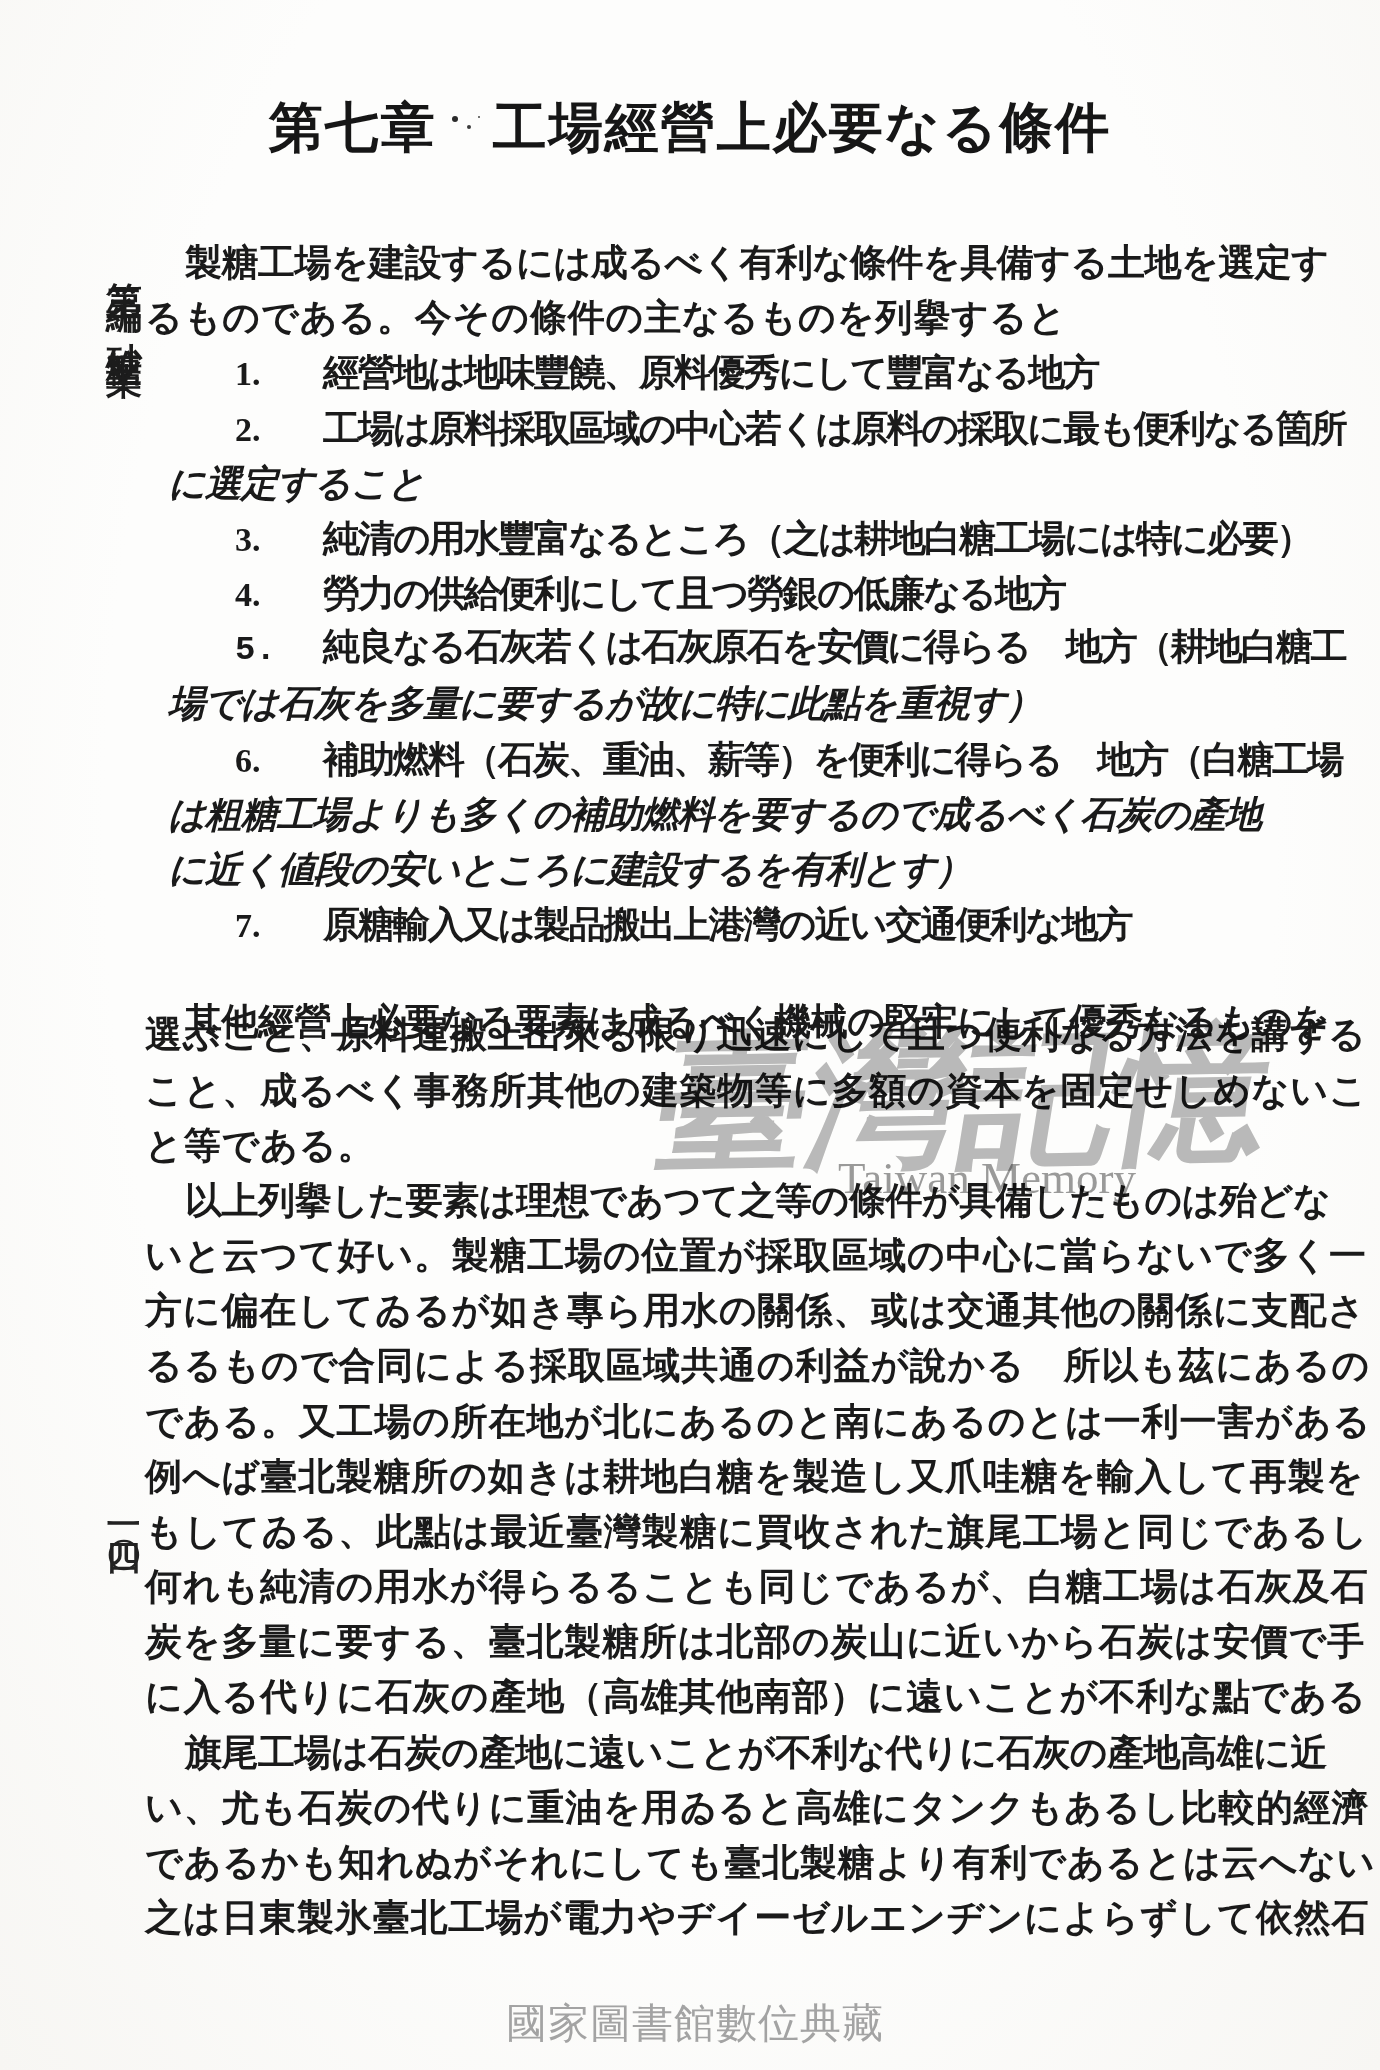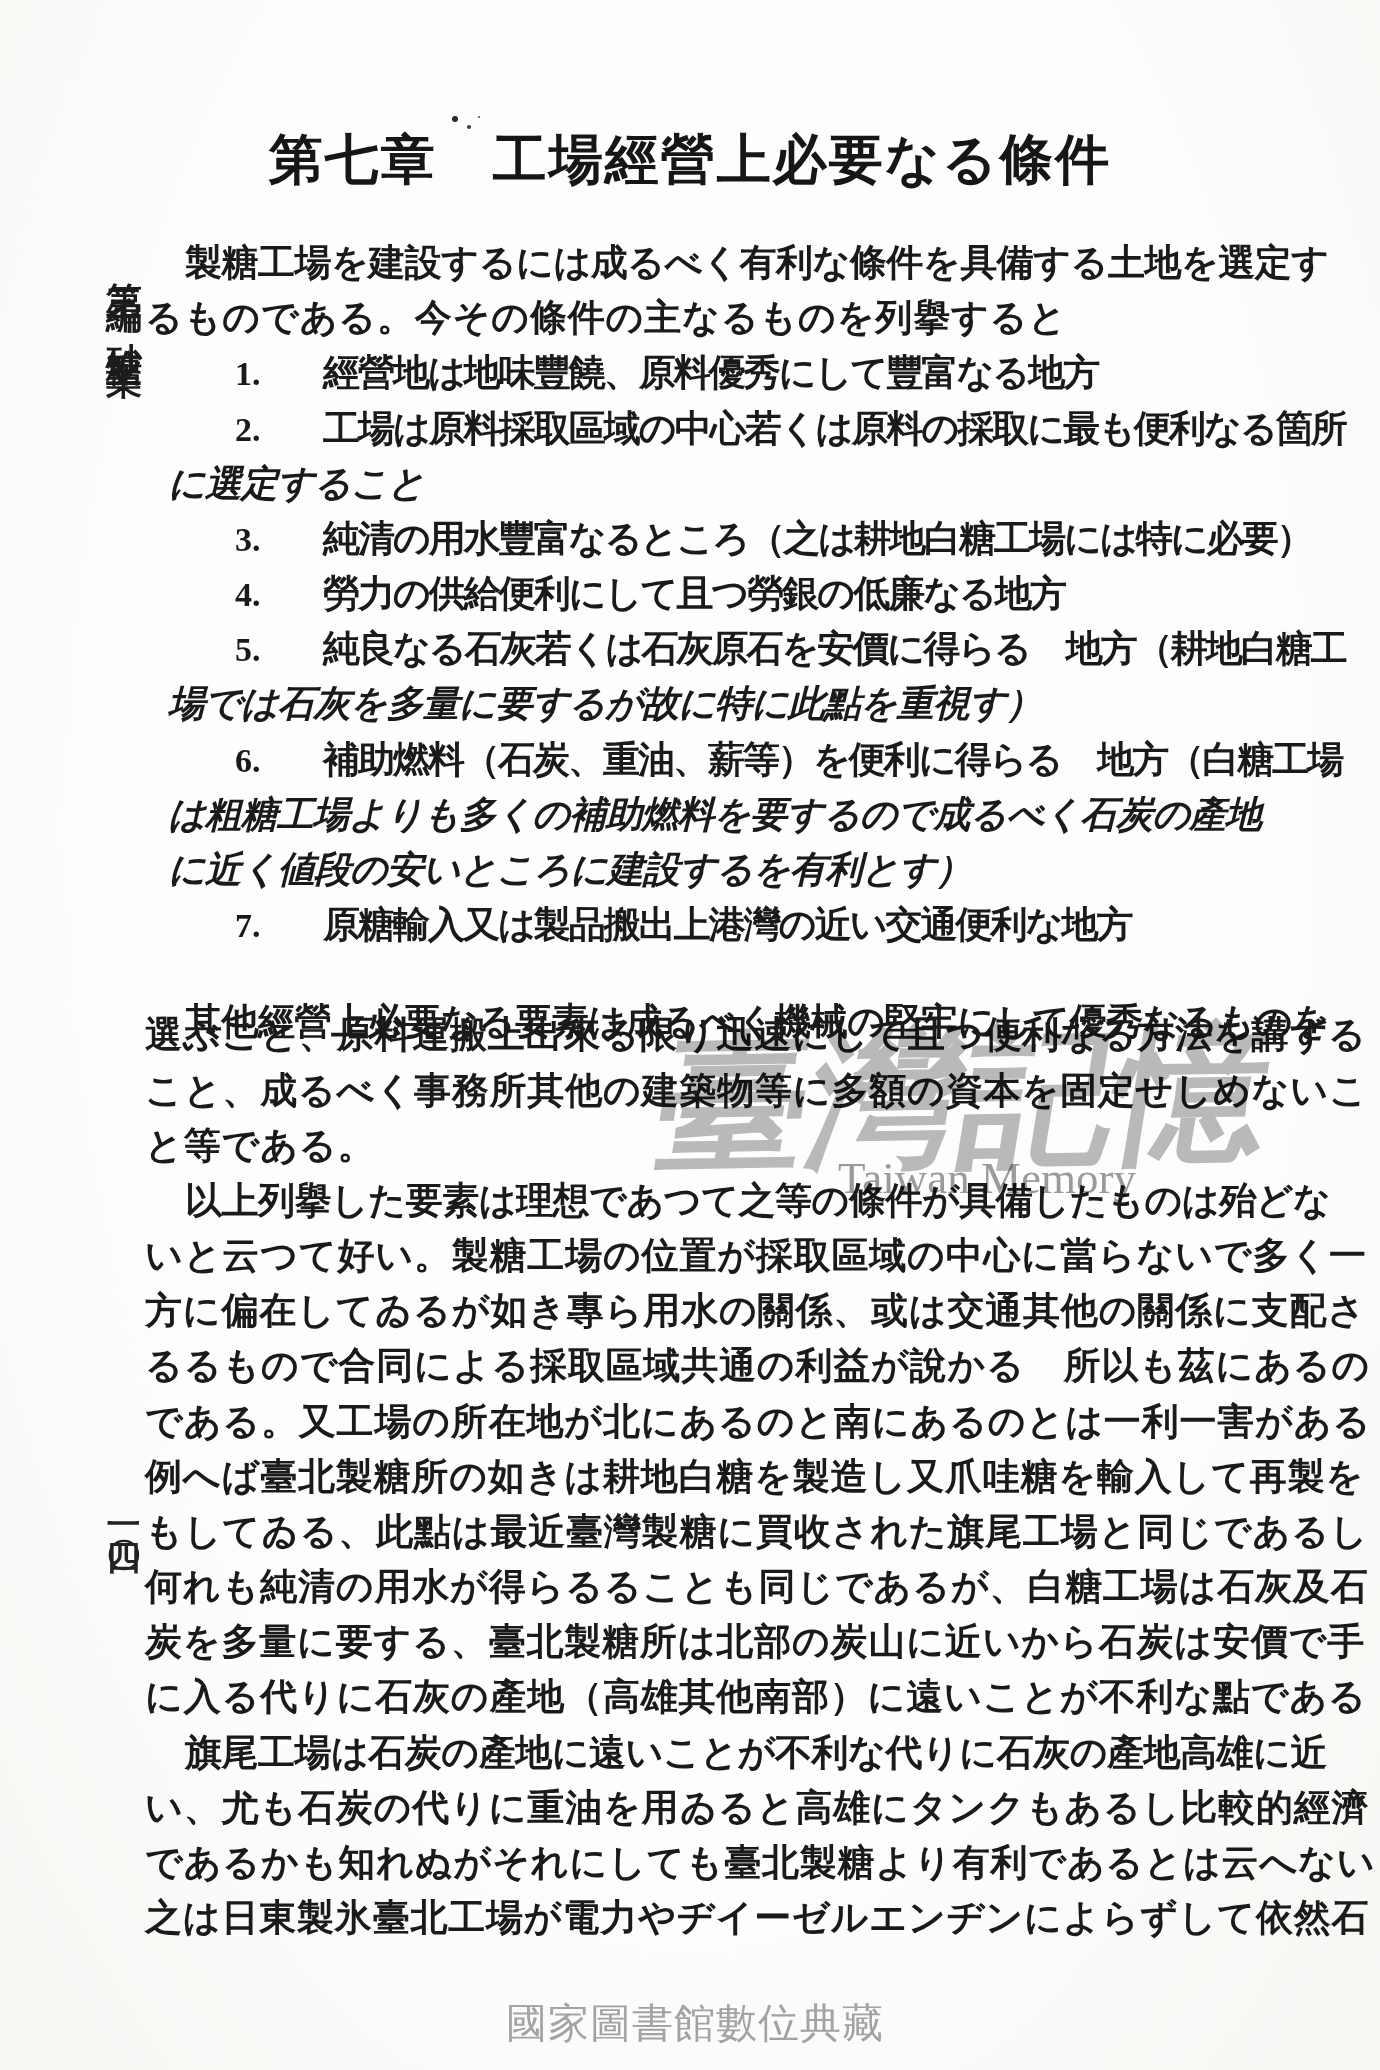--- a/index.html
+++ b/index.html
@@ -4,21 +4,21 @@
 <style>
   html,body{margin:0;padding:0;}
   body{
     width:1380px;height:2070px;overflow:hidden;position:relative;
     background:#fcfcfa;
     font-family:"Liberation Serif","DejaVu Serif",serif;
   }
   .page{position:absolute;inset:0;background:
     radial-gradient(ellipse at 50% 40%, #fdfdfc 60%, #f7f6f3 100%);}
   .chapter-title{
-    position:absolute;top:124px;left:0;width:1380px;text-align:center;
+    position:absolute;top:92px;left:0;width:1380px;text-align:center;
     font-size:54px;font-weight:bold;color:#161616;letter-spacing:2px;
     white-space:nowrap;margin:0;
   }
   .speck{position:absolute;left:452px;top:116px;width:6px;height:6px;border-radius:50%;
     background:#2a2a2a;box-shadow:14px 8px 0 -1px #3a3a3a, 24px -2px 0 -2px #444;}
   .side-label{
     position:absolute;left:99px;top:254px;
     writing-mode:vertical-rl;text-orientation:upright;
     font-size:36px;font-weight:bold;color:#1c1c1c;letter-spacing:7px;
   }
@@ -71,21 +71,21 @@
   <div class="folio">一〇四</div>
 
   <div class="text-block" id="text-block">
       <div class="line l-pfirst" style="top: 240px;">製糖工場を建設するには成るべく有利な條件を具備する土地を選定す</div>
       <div class="line l-pbody" style="top: 295px;">るものである。今その條件の主なるものを列擧すると</div>
       <div class="line l-item" style="top: 350px;"><span class="num">1.</span><span class="txt">經營地は地味豐饒、原料優秀にして豐富なる地方</span></div>
       <div class="line l-item" style="top: 406px;"><span class="num">2.</span><span class="txt">工場は原料採取區域の中心若くは原料の採取に最も便利なる箇所</span></div>
       <div class="line l-icont" style="top: 461px;">に選定すること</div>
       <div class="line l-item" style="top: 516px;"><span class="num">3.</span><span class="txt">純清の用水豐富なるところ（之は耕地白糖工場には特に必要）</span></div>
       <div class="line l-item" style="top: 571px;"><span class="num">4.</span><span class="txt">勞力の供給便利にして且つ勞銀の低廉なる地方</span></div>
-      <div class="line l-item" style="top: 626px;"><span class="num">5.</span><span class="txt">純良なる石灰若くは石灰原石を安價に得らるゝ地方（耕地白糖工</span></div>
+      <div class="line l-item" style="top: 626px; font-family: Liberation Mono, monospace;"><span class="num">5.</span><span class="txt">純良なる石灰若くは石灰原石を安價に得らるゝ地方（耕地白糖工</span></div>
       <div class="line l-icont" style="top: 681px;">場では石灰を多量に要するが故に特に此點を重視す）</div>
       <div class="line l-item" style="top: 737px;"><span class="num">6.</span><span class="txt">補助燃料（石炭、重油、薪等）を便利に得らるゝ地方（白糖工場</span></div>
       <div class="line l-icont" style="top: 847px;">に近く値段の安いところに建設するを有利とす）</div>
       <div class="line l-icont" style="top: 792px;">は粗糖工場よりも多くの補助燃料を要するので成るべく石炭の產地</div>
       <div class="line l-item" style="top: 902px;"><span class="num">7.</span><span class="txt">原糖輸入又は製品搬出上港灣の近い交通便利な地方</span></div>
       <div class="line l-pfirst" style="top: 987px; margin-top: 12px;">其他經營上必要なる要素は成るべく機械の堅牢にして優秀なるものを</div>
       <div class="line l-pbody" style="top: 1012px;">選ぶこと、原料運搬上出來る限り迅速にして且つ便利なる方法を講ずる</div>
       <div class="line l-pbody" style="top: 1068px;">こと、成るべく事務所其他の建築物等に多額の資本を固定せしめないこ</div>
       <div class="line l-pbody" style="top: 1123px;">と等である。</div>
       <div class="line l-pfirst" style="top: 1178px;">以上列擧した要素は理想であつて之等の條件が具備したものは殆どな</div>

